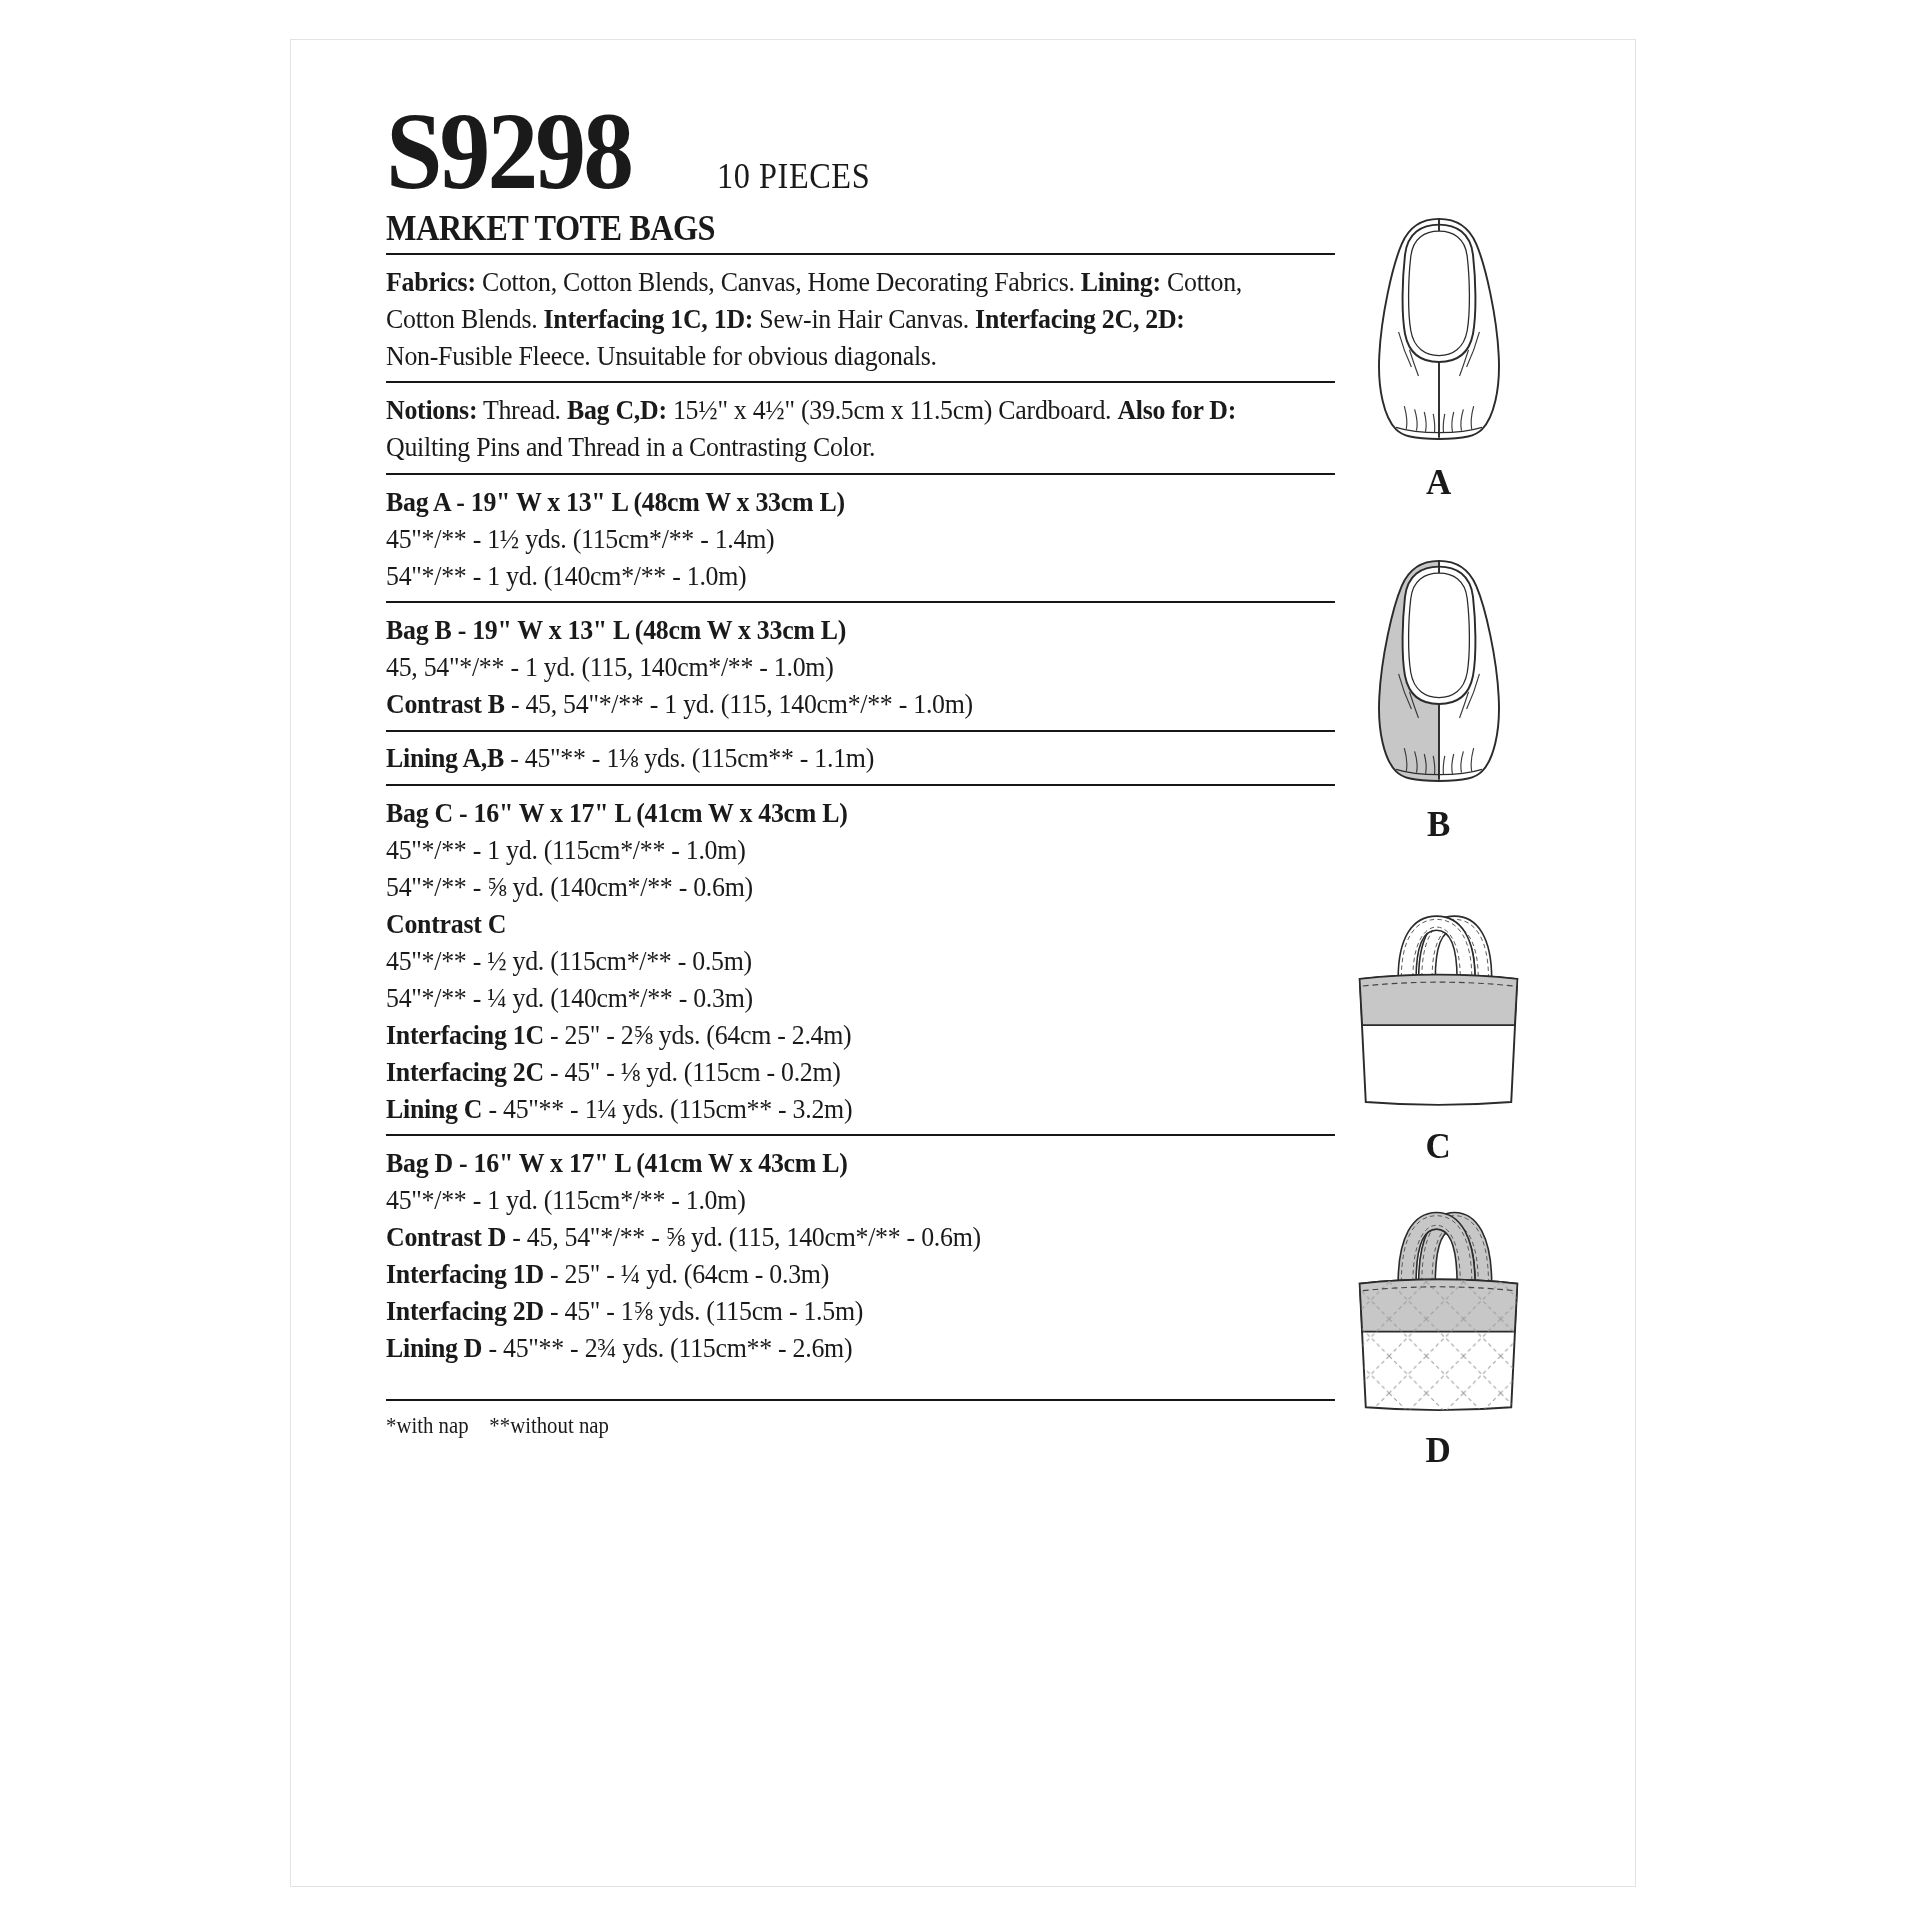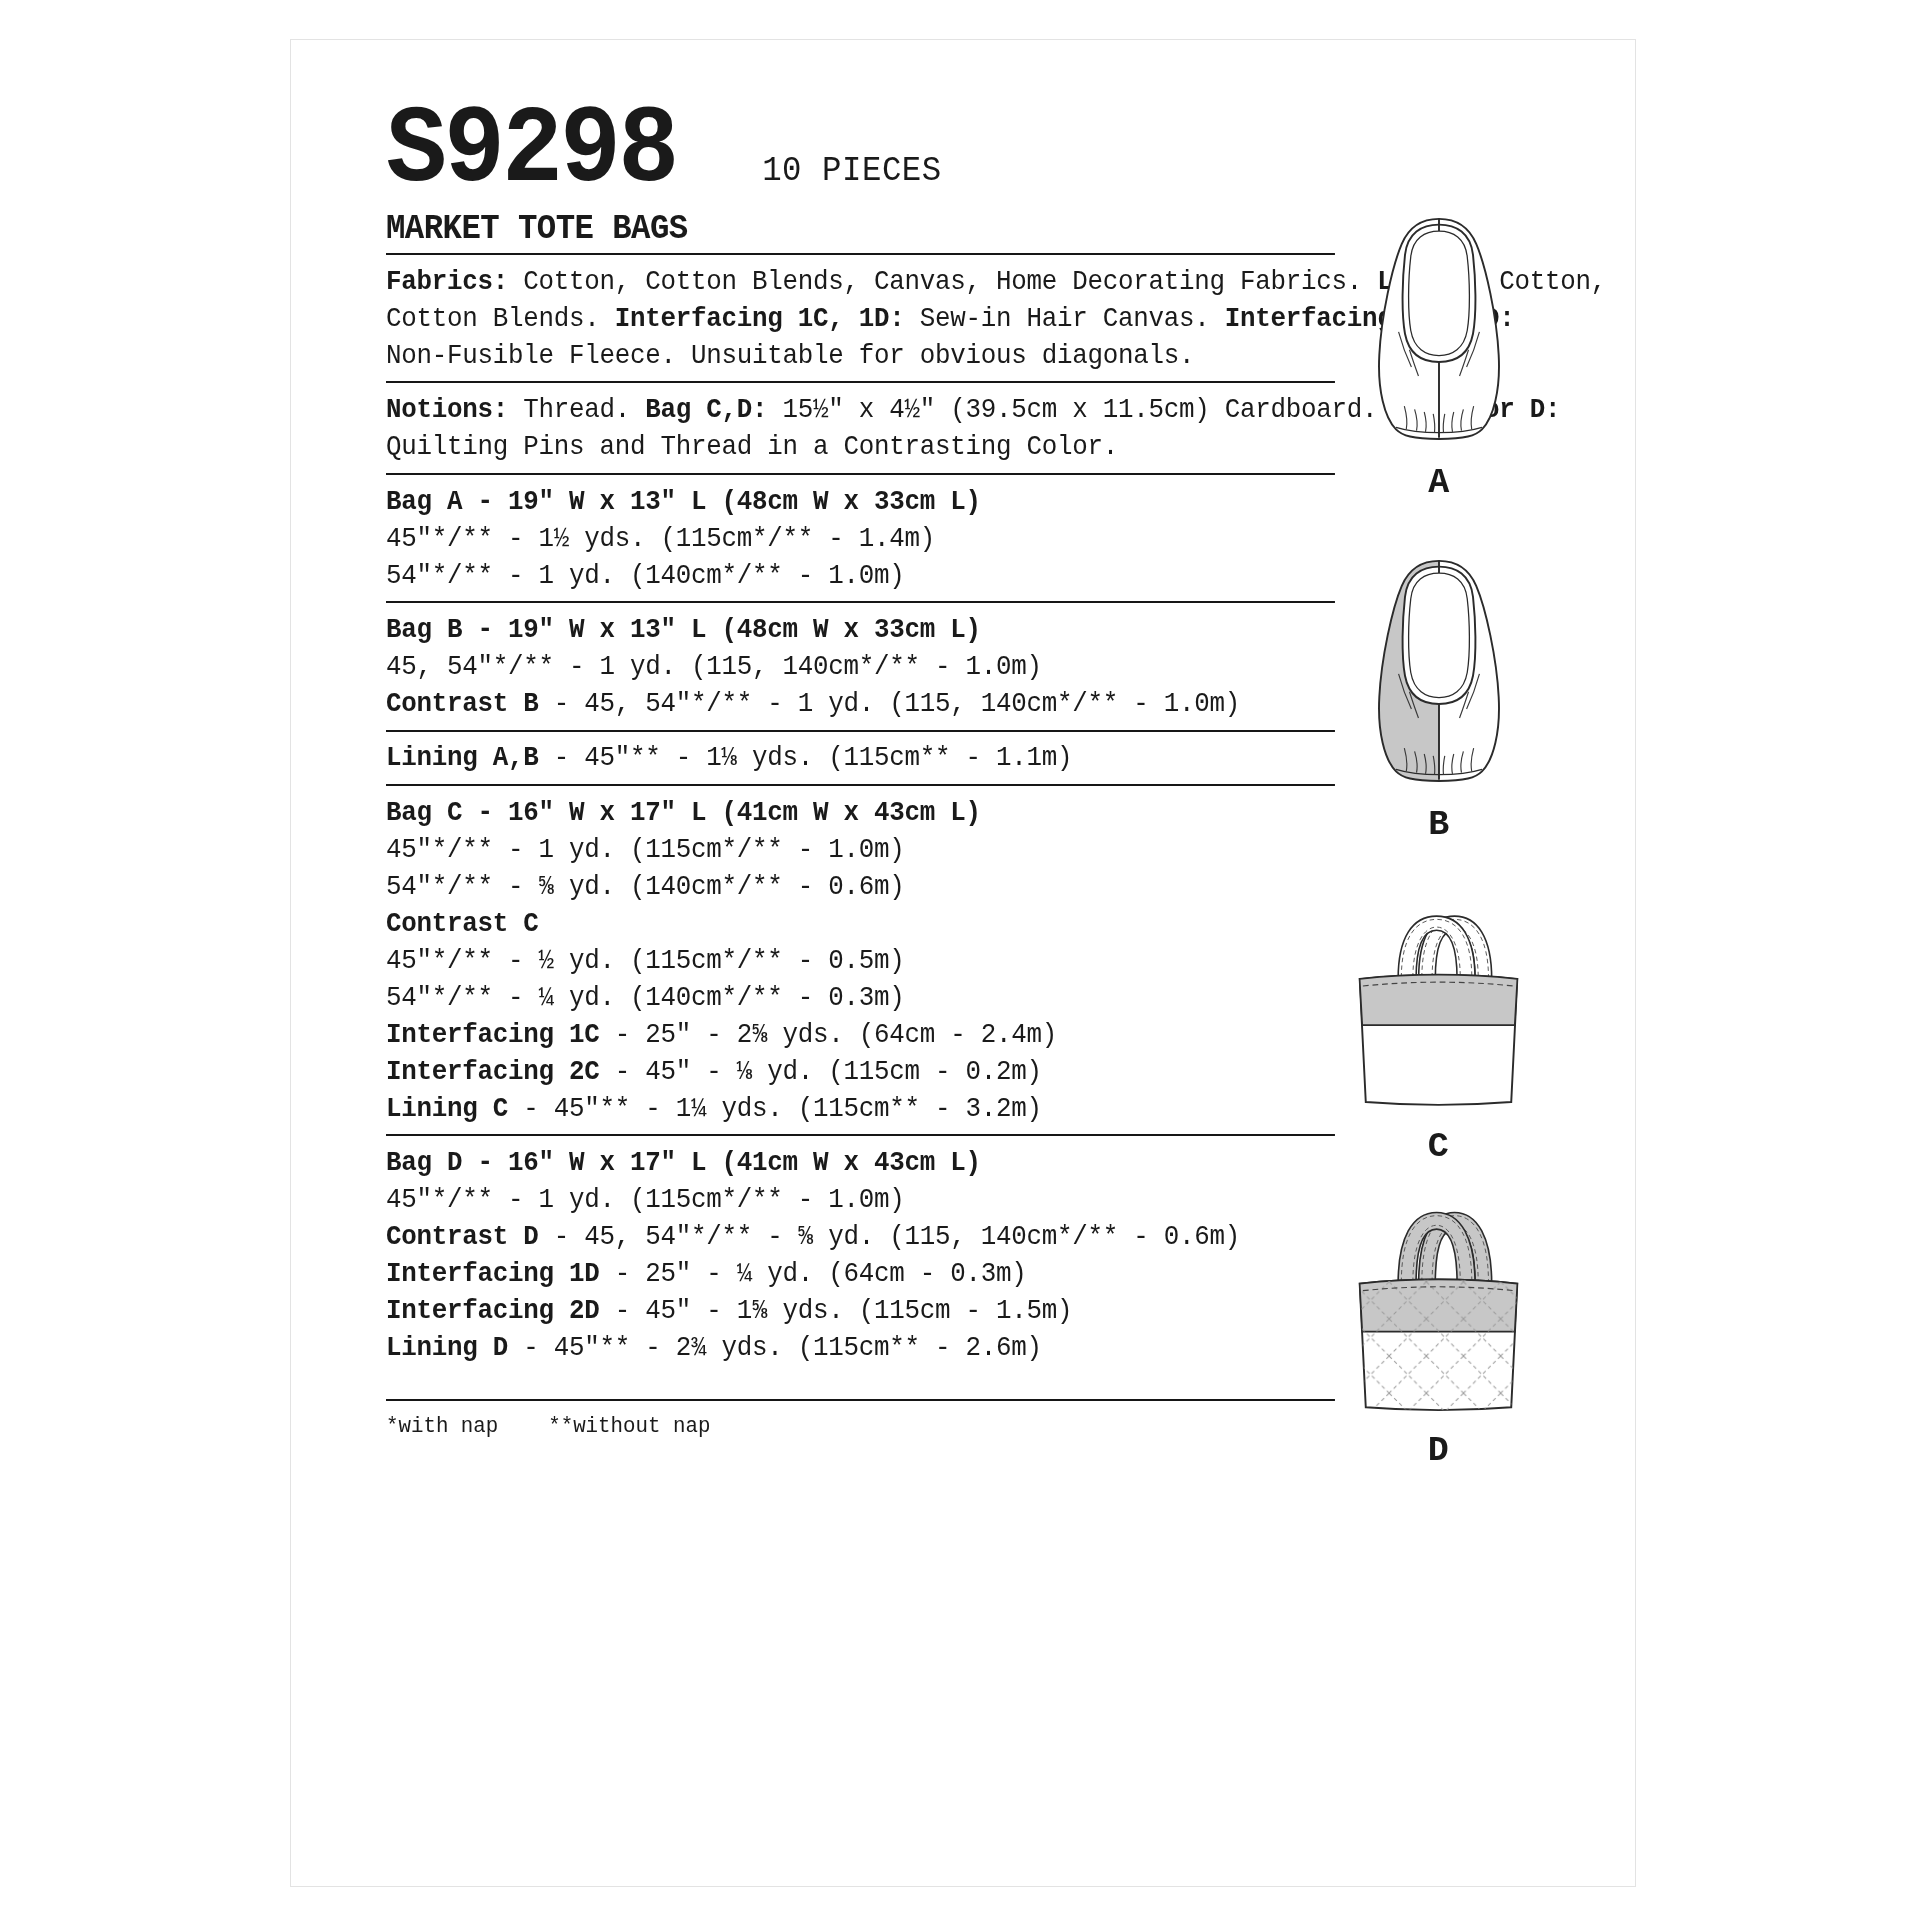--- a/index.html
+++ b/index.html
@@ -1,17 +1,17 @@
 <!DOCTYPE html>
 <html style="font-size:10.3px"><head>
 <meta charset="utf-8">
 <style>
   html,body{margin:0;padding:0;background:#ffffff;}
   .canvas{position:relative;width:1926px;height:1926px;background:#fff;
-          font-family:Liberation Mono, monospace;color:#1a1a1a;overflow:hidden;}
+          font-family:Liberation Serif, serif;color:#1a1a1a;overflow:hidden;}
   .page{position:absolute;left:290px;top:39px;width:1346px;height:1848px;
         background:#fff;border:1.9px solid #e3e3e3;box-sizing:border-box;}
   
   .text-col{position:absolute;left:95px;top:56px;width:1027px;
             transform:scaleX(0.924);transform-origin:0 0;}
   .title-row{display:flex;align-items:baseline;}
   .pattern-number{font-size:110px;font-weight:700;letter-spacing:-3.2px;line-height:1;}
   .pieces{font-size:35px;font-weight:400;margin-left:93px;letter-spacing:0.6px;}
   .doc-title{font-size:35px;font-weight:700;line-height:40px;margin-top:2.6px;letter-spacing:-0.6px;}
   .rule{border-top:2.2px solid #161616;margin:4.5px 0;height:0;}

